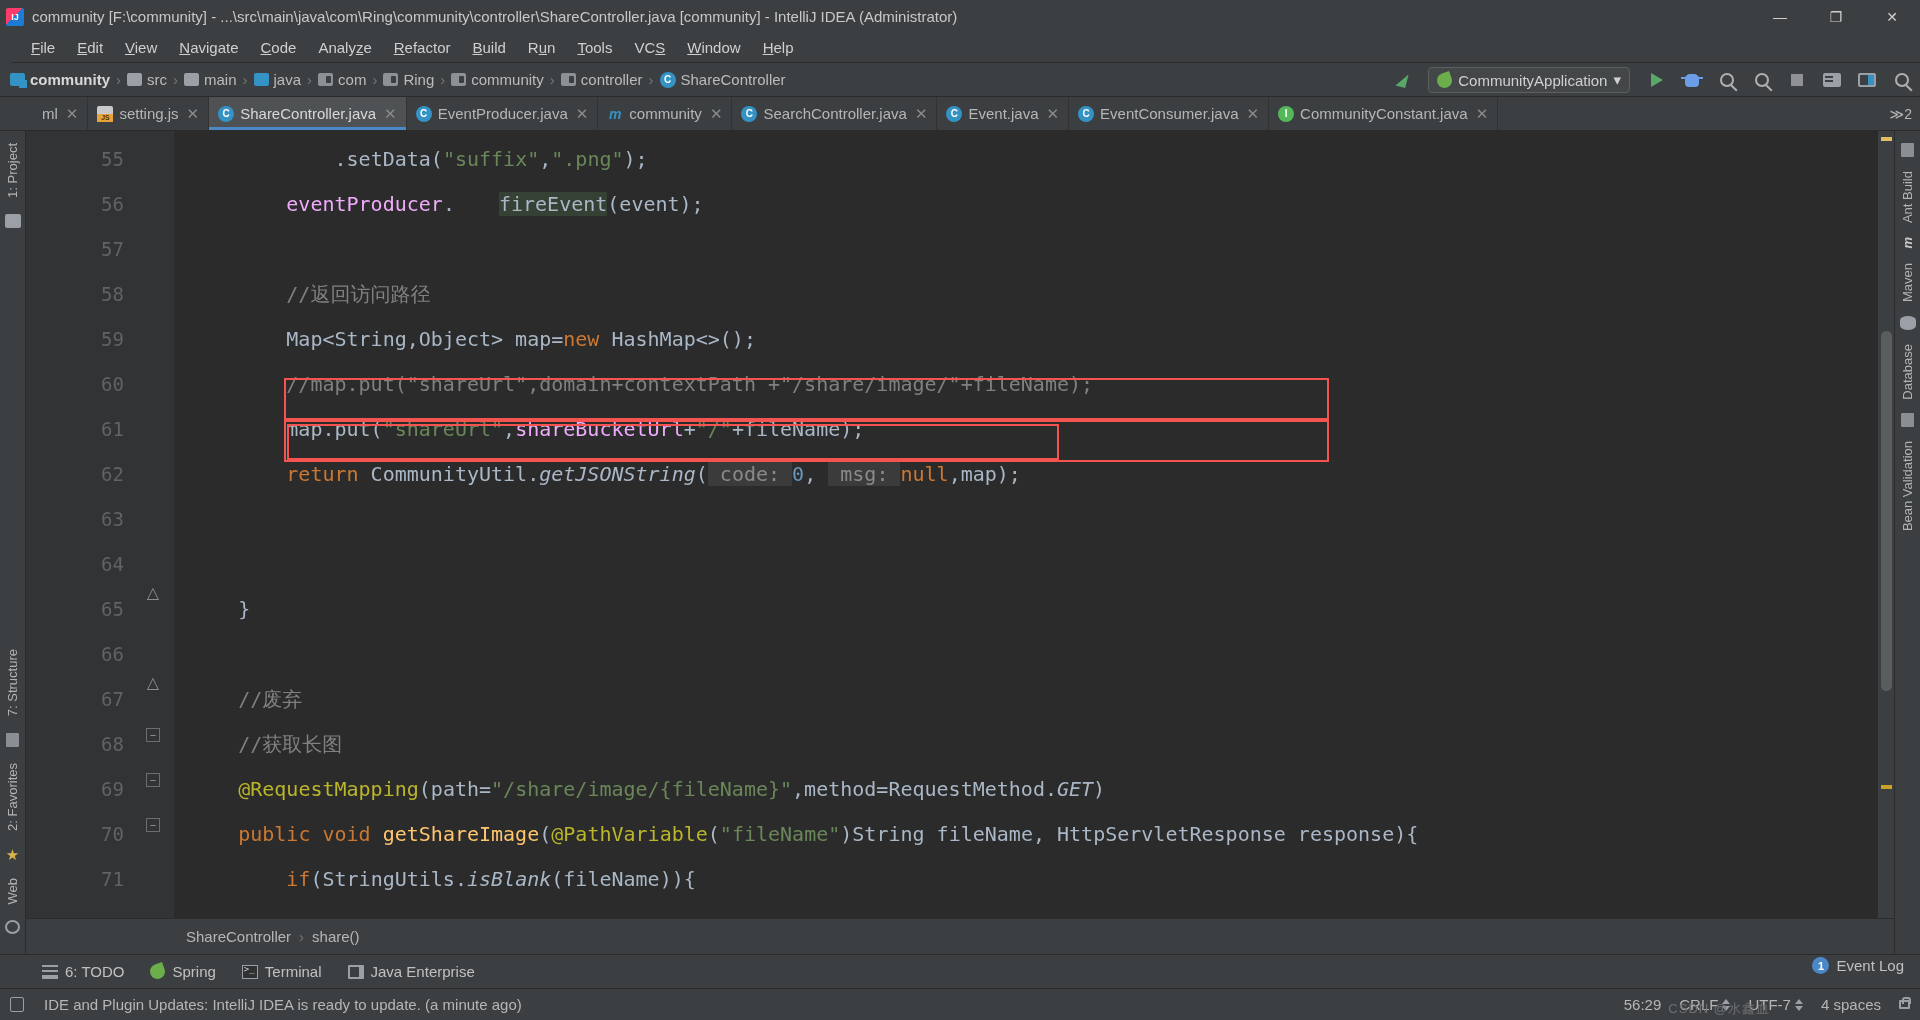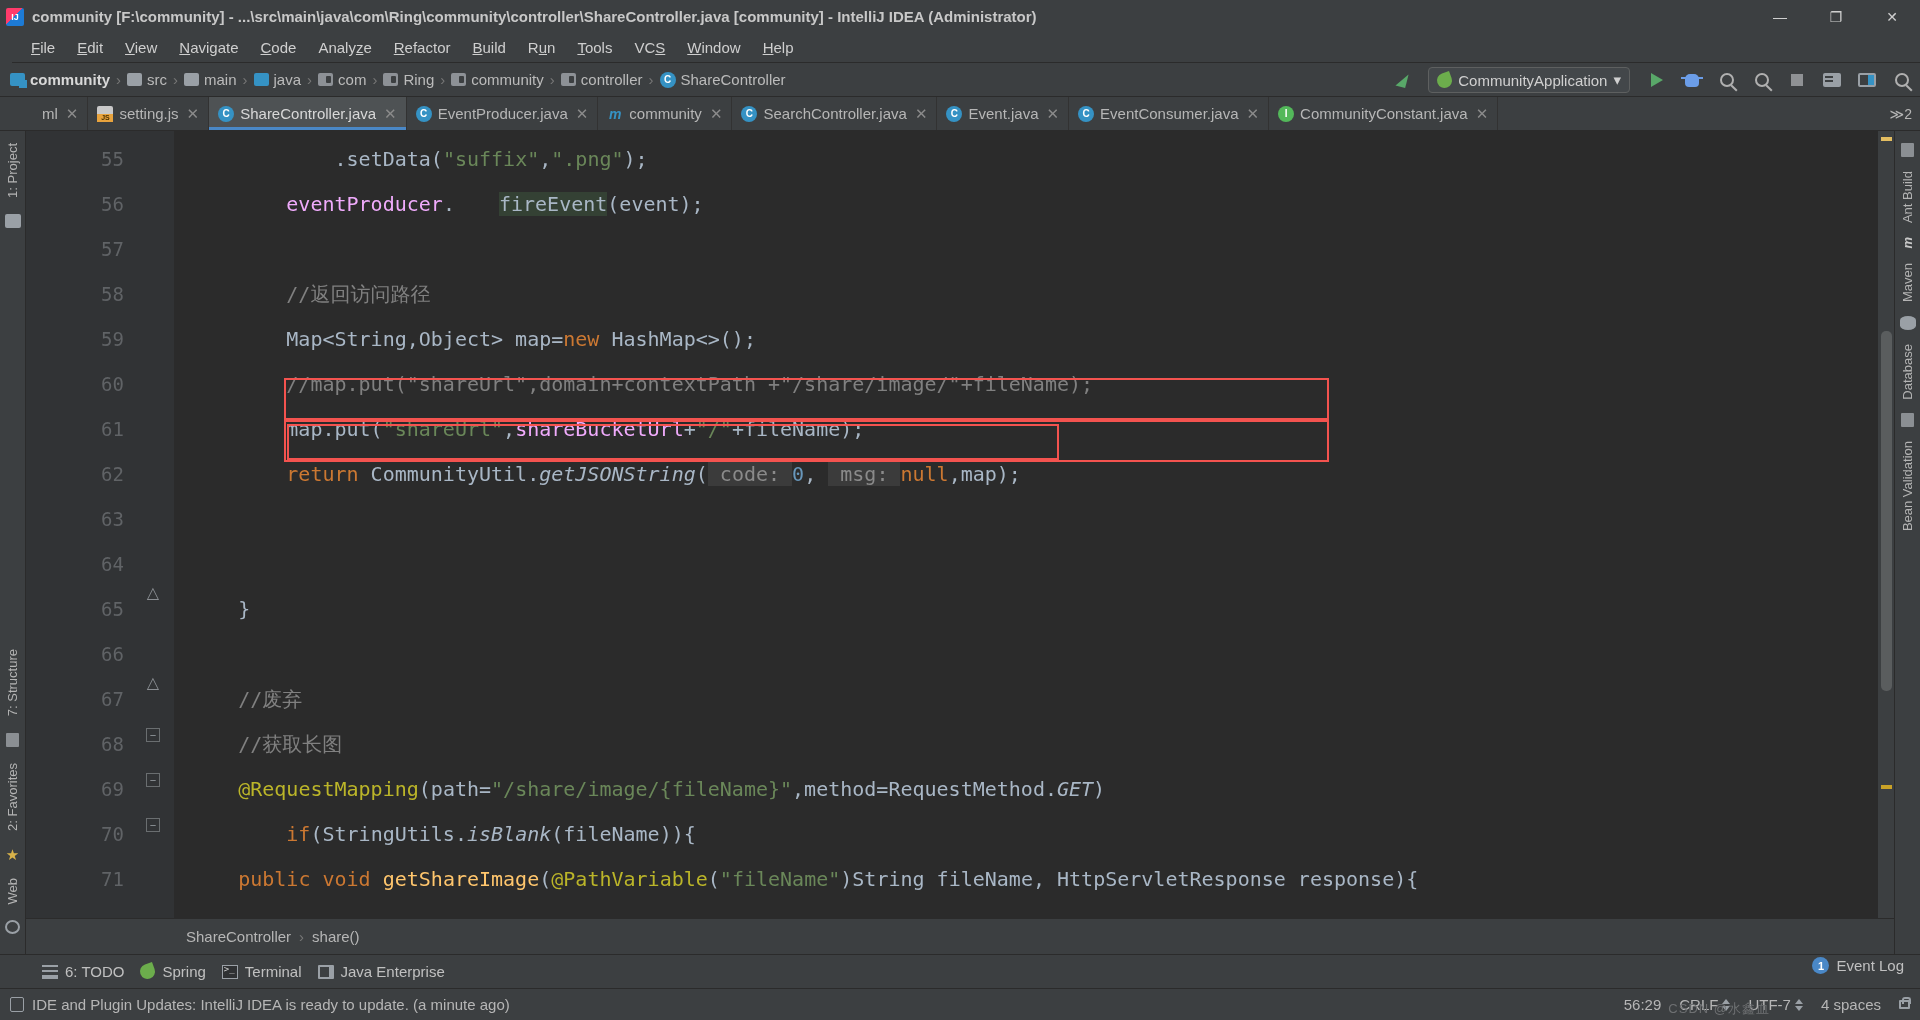--- a/index.html
+++ b/index.html
@@ -19,21 +19,21 @@
   }
   .tb-icon {
     width: 18px; height: 18px; margin-left: 6px; margin-right: 8px;
     background: linear-gradient(135deg,#ff3b6b 0%, #ff3b6b 45%, #1d7bd6 46%, #1d7bd6 100%);
     border-radius: 2px; position: relative; flex: 0 0 18px;
   }
   .tb-icon::after {
     content: "IJ"; position: absolute; inset: 0; color: #fff;
     font-size: 9px; font-weight: bold; display: flex; align-items: center; justify-content: center;
   }
-  .tb-title { font-size: 15px; color: #c8c8c8; white-space: nowrap; font-weight: bold; }
+  .tb-title { font-size: 15px; color: #c8c8c8; white-space: nowrap; }
   .tb-controls { position: absolute; right: 0; top: 0; height: 33px; display: flex; }
   .tb-btn {
     width: 56px; height: 33px; display: flex; align-items: center; justify-content: center;
     color: #cfcfcf; font-size: 14px;
   }
 
   
   .menubar {
     height: 30px; flex: 0 0 30px; background: #3c3f41; display: flex; align-items: center;
     padding-left: 8px; border-bottom: 1px solid #2b2b2b; margin-left: 12px;
@@ -186,36 +186,36 @@
   
   .editor-crumb {
     height: 36px; flex: 0 0 36px; background: #3c3f41; border-top: 1px solid #2b2b2b;
     display: flex; align-items: center; padding-left: 160px; gap: 8px; font-size: 15px; color: #b6b6b6;
   }
   .editor-crumb .sep { color: #777; }
 
   
   .toolbar-bottom {
     height: 34px; flex: 0 0 34px; background: #3c3f41; display: flex; align-items: center;
-    padding-left: 42px; gap: 16px; border-top: 1px solid #2b2b2b;
+    padding-left: 42px; gap: 26px; border-top: 1px solid #2b2b2b;
   }
   .tw { display: flex; align-items: center; gap: 7px; font-size: 15px; color: #c0c0c0; white-space: nowrap; }
   .tw-ico { width: 16px; height: 14px; flex: 0 0 16px; }
   .ico-list { background: linear-gradient(to bottom,#9aa0a6 0 2px,transparent 2px 5px,#9aa0a6 5px 7px,transparent 7px 10px,#9aa0a6 10px 12px); }
   .ico-term { background:#2f3133; border:1px solid #9aa0a6; position:relative; }
   .ico-term::after{content:">_";position:absolute;left:1px;top:-2px;font-size:9px;color:#cfcfcf;font-family:"DejaVu Sans Mono",monospace;}
   .ico-jee { background:#9aa0a6; position:relative; border-radius:1px;}
   .ico-jee::after{content:"";position:absolute;left:2px;top:2px;width:9px;height:10px;background:#3c3f41;}
 
   
   .statusbar {
     height: 32px; flex: 0 0 32px; background: #3c3f41; display: flex; align-items: center;
     padding: 0 10px; font-size: 15px; color: #b6b6b6; border-top: 1px solid #2b2b2b; position: relative;
   }
-  .status-msg { display: flex; align-items: center; gap: 8px; }
+  .status-msg { display: flex; align-items: center; gap: 20px; }
   .msg-ico { width: 14px; height: 15px; border: 1px solid #9aa0a6; border-radius: 2px; flex:0 0 14px; }
   .status-right { margin-left: auto; display: flex; align-items: center; gap: 18px; }
   .sr-item { display: flex; align-items: center; gap: 4px; white-space: nowrap; }
   .chev { display:flex; flex-direction:column; gap:2px; }
   .chev i { width:0;height:0;border-left:4px solid transparent;border-right:4px solid transparent; }
   .chev i.up { border-bottom:5px solid #9aa0a6; }
   .chev i.dn { border-top:5px solid #9aa0a6; }
   .evt-badge {
     width: 17px; height: 17px; border-radius: 50%; background: #4a88c7; color: #fff;
     font-size: 11px; display: flex; align-items: center; justify-content: center; font-weight: bold;
@@ -442,22 +442,22 @@
             <div class="cl"><span class="s-com">        //map.put("shareUrl",domain+contextPath +"/share/image/"+fileName);</span></div>
             <div class="cl"><span class="s-plain">        map.put(</span><span class="s-str">"shareUrl"</span><span class="s-plain">,</span><span class="s-field">shareBucketUrl</span><span class="s-plain">+</span><span class="s-str">"/"</span><span class="s-plain">+fileName);</span></div>
             <div class="cl"><span class="s-plain">        </span><span class="s-kw">return</span><span class="s-plain"> CommunityUtil.</span><span class="s-static">getJSONString</span><span class="s-plain">(</span><span class="s-param"> code: </span><span class="s-num">0</span><span class="s-plain">, </span><span class="s-param"> msg: </span><span class="s-kw">null</span><span class="s-plain">,map);</span></div>
             <div class="cl">&nbsp;</div>
             <div class="cl">&nbsp;</div>
             <div class="cl"><span class="s-plain">    }</span></div>
             <div class="cl">&nbsp;</div>
             <div class="cl"><span class="s-com">    //废弃</span></div>
             <div class="cl"><span class="s-com">    //获取长图</span></div>
             <div class="cl"><span class="s-plain">    </span><span class="s-ann">@RequestMapping</span><span class="s-plain">(path=</span><span class="s-str">"/share/image/{fileName}"</span><span class="s-plain">,method=RequestMethod.</span><span class="s-static">GET</span><span class="s-plain">)</span></div>
+            <div class="cl"><span class="s-plain">    </span><span class="s-kw">public void </span><span class="s-method">getShareImage</span><span class="s-plain">(</span><span class="s-ann">@PathVariable</span><span class="s-plain">(</span><span class="s-str">"fileName"</span><span class="s-plain">)String fileName, HttpServletResponse response){</span></div>
             <div class="cl"><span class="s-plain">        </span><span class="s-kw">if</span><span class="s-plain">(StringUtils.</span><span class="s-static">isBlank</span><span class="s-plain">(fileName)){</span></div>
-            <div class="cl"><span class="s-plain">    </span><span class="s-kw">public void </span><span class="s-method">getShareImage</span><span class="s-plain">(</span><span class="s-ann">@PathVariable</span><span class="s-plain">(</span><span class="s-str">"fileName"</span><span class="s-plain">)String fileName, HttpServletResponse response){</span></div>
           </div>
 
         <div class="redbox" style="left:258px;top:247px;width:1045px;height:42px;"></div>
         <div class="redbox" style="left:258px;top:289px;width:1045px;height:42px;"></div>
         <div class="redbox" style="left:261px;top:293px;width:772px;height:36px;"></div>
 
         <div class="vscroll">
           <div class="marker" style="top:6px;background:#e3bd61;"></div>
           <div class="marker" style="top:210px;background:#55b05a;"></div>
           <div class="marker" style="top:420px;background:#55b05a;"></div>

